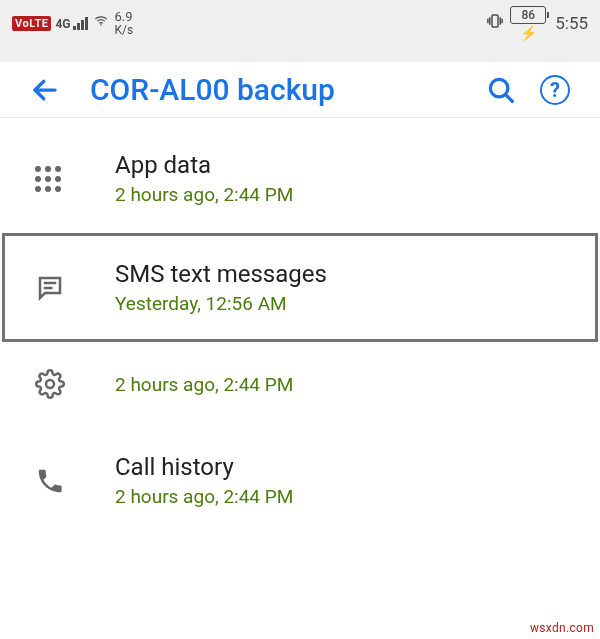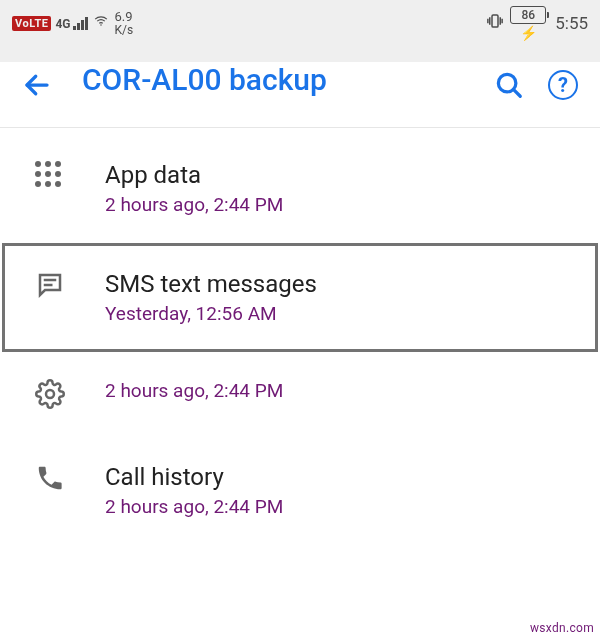--- a/index.html
+++ b/index.html
@@ -104,23 +104,24 @@
     }
     .charging-bolt { font-size: 14px; margin-left: 1px;}
     .time { font-size: 17px; font-weight: 400; margin-left: 3px;}
 
     
     .app-bar-gap {
       height: 16px;
       background: #efefef;
     }
     .app-bar {
-      height: 66px;
-      display: flex;
-      padding: 0 14px;
+      height: 56px;
+      display: flex;
+      align-items: center;
+      padding: 0 22px;
       gap: 8px;
       border-bottom: 1px solid #e6e6e6;
     }
     .app-bar .back-icon, .app-bar .search-icon, .app-bar .help-icon {
       width: 46px;
       height: 46px;
       display: flex;
       align-items: center;
       justify-content: center;
       color: #1a73e8;
@@ -145,22 +146,23 @@
       font-weight: bold;
       color: #1a73e8;
     }
 
     
     .list {
       padding-top: 6px;
     }
     .list-item {
       display: flex;
-      align-items: flex-start;
+      align-items: center;
       padding: 24px 16px 24px 18px;
+      gap: 10px;
       cursor: pointer;
       border: 3px solid transparent;
     }
     .list-item.highlight {
       border: 3px solid #737373;
       margin: 0 2px;
       padding: 24px 14px 24px 16px;
     }
     .icon-slot {
       width: 84px;
@@ -172,42 +174,42 @@
     }
     .icon-slot svg { width: 30px; height: 30px; }
     .item-text .item-title {
       font-size: 24px;
       color: #222;
       font-weight: 400;
       margin-bottom: 4px;
     }
     .item-text .item-sub {
       font-size: 19px;
-      color: #701a75;
+      color: #4d7c0f;
     }
 
     
     .apps-grid {
       display: grid;
       grid-template-columns: repeat(3, 6px);
       grid-template-rows: repeat(3, 6px);
       gap: 4px;
     }
     .apps-grid span {
       width: 6px; height: 6px;
       background: #666;
       border-radius: 50%;
     }
 
     .watermark {
       position: absolute;
       right: 6px;
       bottom: 4px;
       font-size: 12px;
-      color: #701a75;
+      color: #b91c1c;
       letter-spacing: 0.3px;
     }
   </style>
 </head>
 <body>
 
 <div class="status-bar">
   <div class="status-left">
     <span class="volte-badge">VoLTE</span>
     <span class="signal-group">

